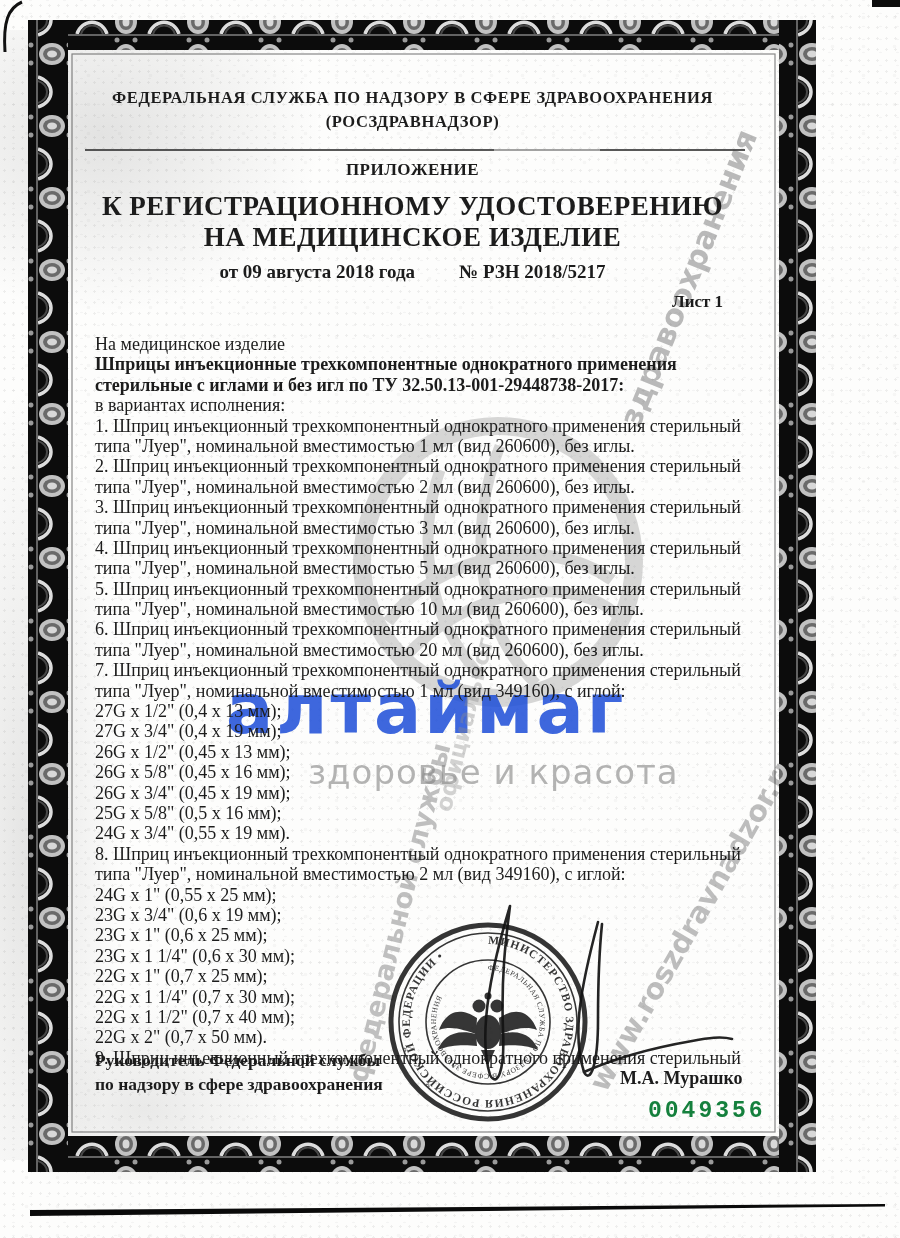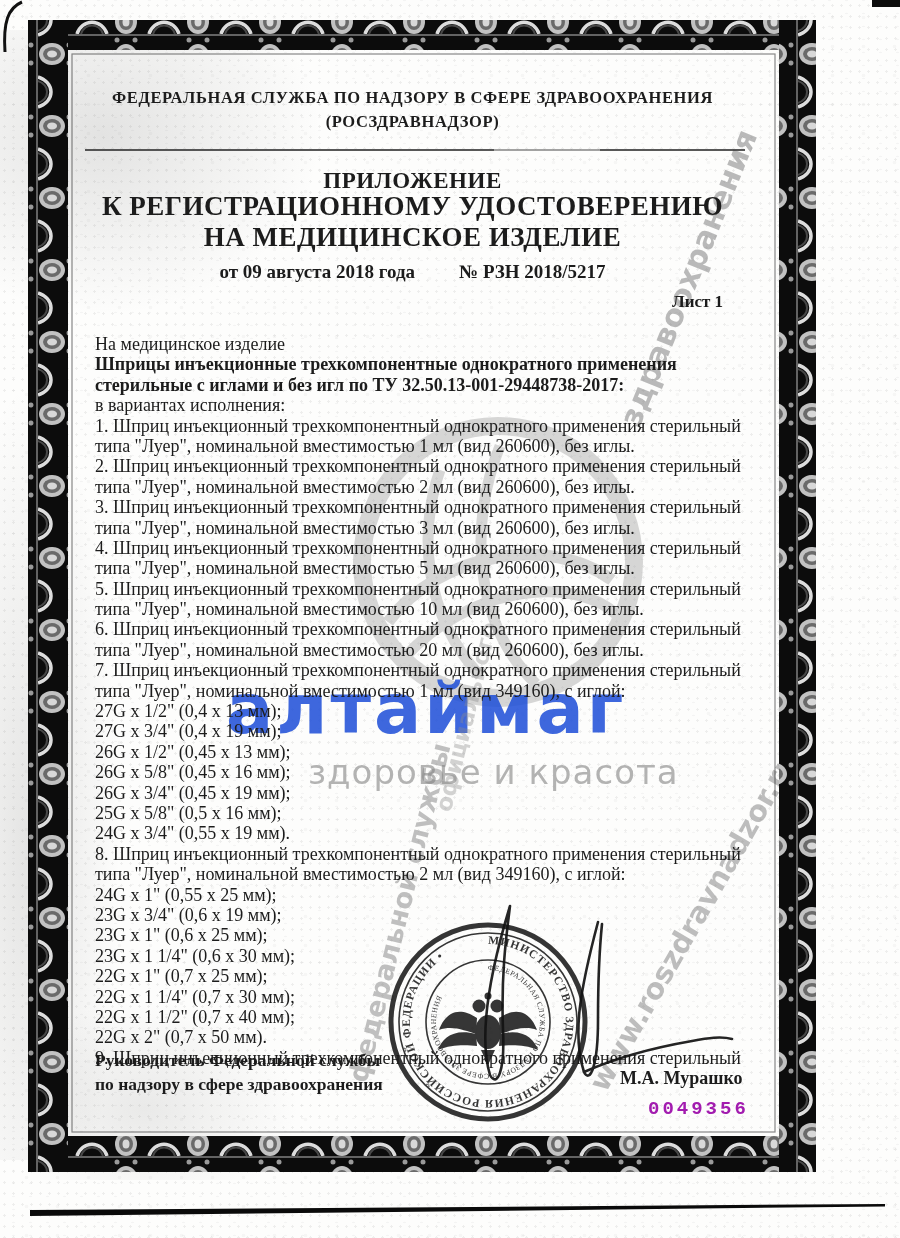--- a/index.html
+++ b/index.html
@@ -36,36 +36,36 @@
   .wm-diag4{left:430px;top:808px;font-size:23px;transform:rotate(-76deg);color:rgba(140,140,140,.38);}
   .wm-logo{left:348px;top:412px;width:300px;height:300px;}
 
   
   .txt{position:absolute;z-index:3;}
   .hdr{left:85px;width:655px;text-align:center;font-weight:bold;}
   .agency1{top:88px;font-size:16.5px;letter-spacing:.6px;}
   .agency2{top:112px;font-size:16.5px;letter-spacing:.6px;}
   .rule{position:absolute;z-index:3;left:85px;top:149px;width:660px;height:2px;
     background:linear-gradient(to right, #3a3a3a 0 62%, rgba(58,58,58,.55) 62% 78%, #3a3a3a 78%);opacity:.85;}
-  .title1{top:168px;font-size:23px;letter-spacing:.5px;text-align:center;}
+  .title1{top:160px;font-size:17px;letter-spacing:.5px;text-align:center;}
   .title2{top:191px;font-size:27px;letter-spacing:.5px;}
   .title3{top:222px;font-size:27px;letter-spacing:.5px;}
   .dateline{top:261px;font-size:19px;}
   .numpart{margin-left:44px;}
   .sheet{left:672px;top:292px;font-weight:bold;font-size:17px;}
 
   .body-text{left:95px;top:334px;width:710px;}
   .bodyline{height:20.4px;line-height:20.4px;font-size:18px;white-space:nowrap;}
   .bodyline.b{font-weight:bold;}
 
   .sig-title1{left:95px;top:1050px;font-weight:bold;font-size:17.5px;z-index:3;text-align:center;}
   .sig-title2{left:95px;top:1074px;font-weight:bold;font-size:17.5px;z-index:3;}
   .sig-name{left:620px;top:1068px;font-weight:bold;font-size:18px;z-index:7;}
   .serial{left:648px;top:1098px;font-family:"Liberation Mono", monospace;font-weight:bold;
-    font-size:19px;letter-spacing:3px;z-index:7;color:#a21caf;}
+    font-size:23px;letter-spacing:3px;z-index:7;color:#15803d;}
 
   .stamp{position:absolute;left:384px;top:918px;width:208px;height:208px;z-index:4;filter:blur(.35px);}
   .signature{position:absolute;left:340px;top:860px;width:430px;height:250px;z-index:5;}
   .frame{position:absolute;left:0;top:0;z-index:6;pointer-events:none;}
   .artifact{position:absolute;z-index:8;}
   .corner-tr{left:872px;top:0px;width:28px;height:7px;background:#0c0c0c;}
 </style>
 </head>
 <body>
 

